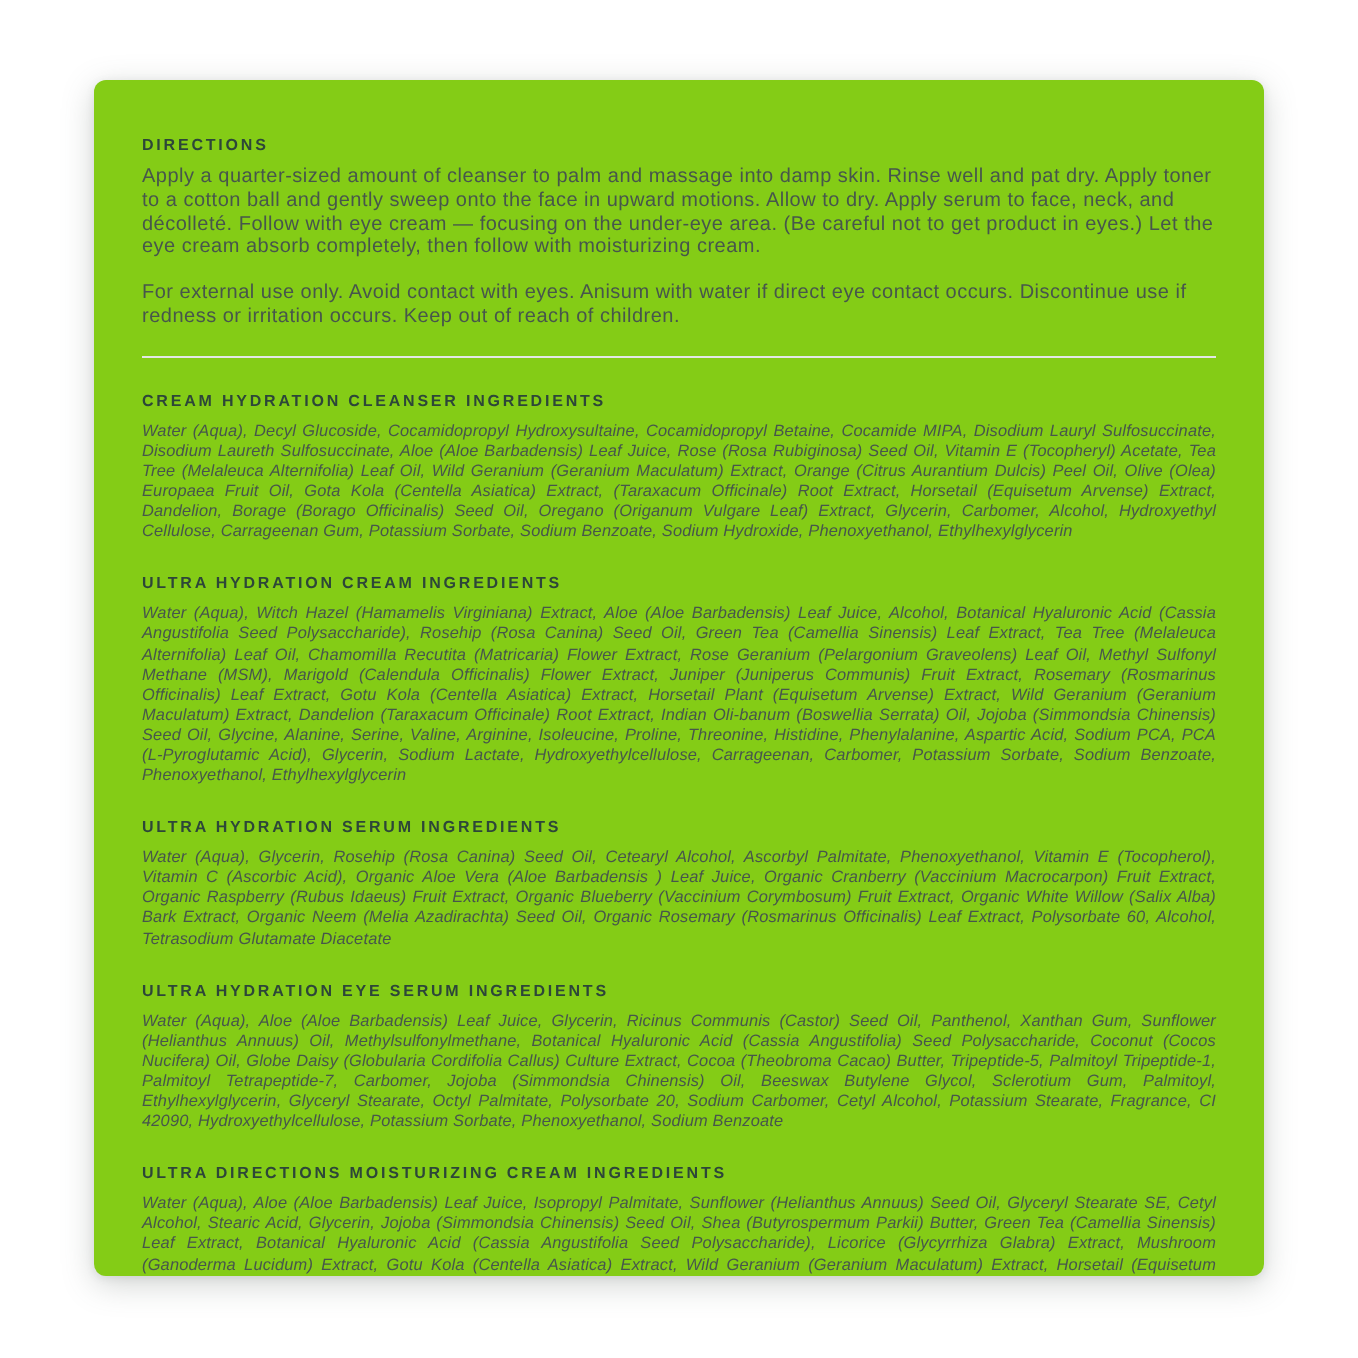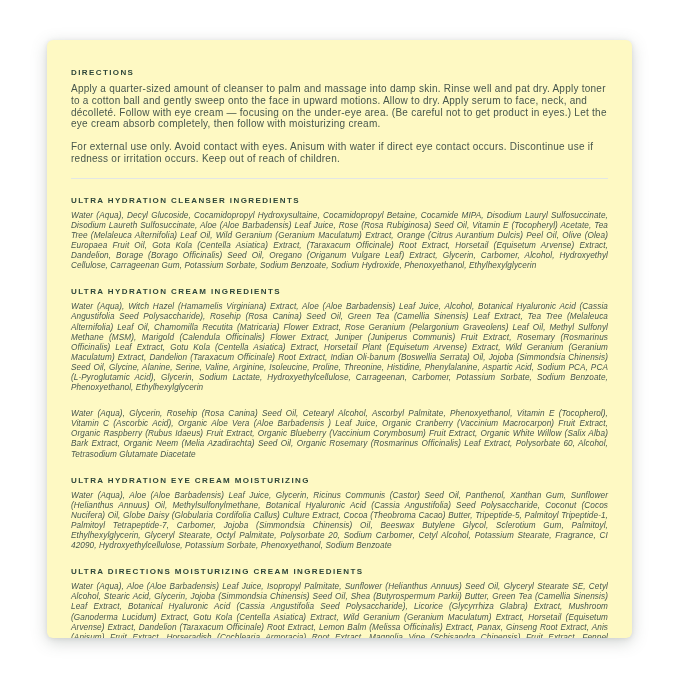--- a/index.html
+++ b/index.html
@@ -6,21 +6,21 @@
   html, body {
     width: 679px; height: 679px;
     background: #ffffff;
     font-family: "Liberation Sans", "DejaVu Sans", sans-serif;
     overflow: hidden;
   }
   .card {
     position: absolute;
     left: 47px; top: 40px;
     width: 585px; height: 598px;
-    background: #fef9c3;
+    background: #84cc16;
     border-radius: 6px;
     box-shadow: 0 4px 16px rgba(90, 100, 95, 0.28), 0 1px 4px rgba(90, 100, 95, 0.12);
     padding: 28px 24px 20px 24px;
     overflow: hidden;
   }
   .section-heading {
     font-size: 8px;
     font-weight: bold;
     letter-spacing: 1.4px;
     color: #2d4639;
@@ -58,35 +58,36 @@
 
   <div class="directions-section">
     <div class="section-heading">DIRECTIONS</div>
     <p class="directions-para">Apply a quarter-sized amount of cleanser to palm and massage into damp skin. Rinse well and pat dry. Apply toner to a cotton ball and gently sweep onto the face in upward motions. Allow to dry. Apply serum to face, neck, and décolleté. Follow with eye cream — focusing on the under-eye area. (Be careful not to get product in eyes.) Let the eye cream absorb completely, then follow with moisturizing cream.</p>
     <p class="directions-para">For external use only. Avoid contact with eyes. Anisum with water if direct eye contact occurs. Discontinue use if redness or irritation occurs. Keep out of reach of children.</p>
   </div>
 
   <hr class="divider">
 
   <div class="ingredients-section">
-    <div class="section-heading">ULTRA HYDRATION CLEANSER INGREDIENTS</div>
+    <div class="section-heading">CREAM HYDRATION CLEANSER INGREDIENTS</div>
     <p class="ingredients-body">Water (Aqua), Decyl Glucoside, Cocamidopropyl Hydroxysultaine, Cocamidopropyl Betaine, Cocamide MIPA, Disodium Lauryl Sulfosuccinate, Disodium Laureth Sulfosuccinate, Aloe (Aloe Barbadensis) Leaf Juice, Rose (Rosa Rubiginosa) Seed Oil, Vitamin E (Tocopheryl) Acetate, Tea Tree (Melaleuca Alternifolia) Leaf Oil, Wild Geranium (Geranium Maculatum) Extract, Orange (Citrus Aurantium Dulcis) Peel Oil, Olive (Olea) Europaea Fruit Oil, Gota Kola (Centella Asiatica) Extract, (Taraxacum Officinale) Root Extract, Horsetail (Equisetum Arvense) Extract, Dandelion, Borage (Borago Officinalis) Seed Oil, Oregano (Origanum Vulgare Leaf) Extract, Glycerin, Carbomer, Alcohol, Hydroxyethyl Cellulose, Carrageenan Gum, Potassium Sorbate, Sodium Benzoate, Sodium Hydroxide, Phenoxyethanol, Ethylhexylglycerin</p>
   </div>
 
   <div class="ingredients-section">
     <div class="section-heading">ULTRA HYDRATION CREAM INGREDIENTS</div>
     <p class="ingredients-body">Water (Aqua), Witch Hazel (Hamamelis Virginiana) Extract, Aloe (Aloe Barbadensis) Leaf Juice, Alcohol, Botanical Hyaluronic Acid (Cassia Angustifolia Seed Polysaccharide), Rosehip (Rosa Canina) Seed Oil, Green Tea (Camellia Sinensis) Leaf Extract, Tea Tree (Melaleuca Alternifolia) Leaf Oil, Chamomilla Recutita (Matricaria) Flower Extract, Rose Geranium (Pelargonium Graveolens) Leaf Oil, Methyl Sulfonyl Methane (MSM), Marigold (Calendula Officinalis) Flower Extract, Juniper (Juniperus Communis) Fruit Extract, Rosemary (Rosmarinus Officinalis) Leaf Extract, Gotu Kola (Centella Asiatica) Extract, Horsetail Plant (Equisetum Arvense) Extract, Wild Geranium (Geranium Maculatum) Extract, Dandelion (Taraxacum Officinale) Root Extract, Indian Oli-banum (Boswellia Serrata) Oil, Jojoba (Simmondsia Chinensis) Seed Oil, Glycine, Alanine, Serine, Valine, Arginine, Isoleucine, Proline, Threonine, Histidine, Phenylalanine, Aspartic Acid, Sodium PCA, PCA (L-Pyroglutamic Acid), Glycerin, Sodium Lactate, Hydroxyethylcellulose, Carrageenan, Carbomer, Potassium Sorbate, Sodium Benzoate, Phenoxyethanol, Ethylhexylglycerin</p>
   </div>
 
   <div class="ingredients-section">
+    <div class="section-heading">ULTRA HYDRATION SERUM INGREDIENTS</div>
     <p class="ingredients-body">Water (Aqua), Glycerin, Rosehip (Rosa Canina) Seed Oil, Cetearyl Alcohol, Ascorbyl Palmitate, Phenoxyethanol, Vitamin E (Tocopherol), Vitamin C (Ascorbic Acid), Organic Aloe Vera (Aloe Barbadensis ) Leaf Juice, Organic Cranberry (Vaccinium Macrocarpon) Fruit Extract, Organic Raspberry (Rubus Idaeus) Fruit Extract, Organic Blueberry (Vaccinium Corymbosum) Fruit Extract, Organic White Willow (Salix Alba) Bark Extract, Organic Neem (Melia Azadirachta) Seed Oil, Organic Rosemary (Rosmarinus Officinalis) Leaf Extract, Polysorbate 60, Alcohol, Tetrasodium Glutamate Diacetate</p>
   </div>
 
   <div class="ingredients-section">
-    <div class="section-heading">ULTRA HYDRATION EYE CREAM MOISTURIZING</div>
+    <div class="section-heading">ULTRA HYDRATION EYE SERUM INGREDIENTS</div>
     <p class="ingredients-body">Water (Aqua), Aloe (Aloe Barbadensis) Leaf Juice, Glycerin, Ricinus Communis (Castor) Seed Oil, Panthenol, Xanthan Gum, Sunflower (Helianthus Annuus) Oil, Methylsulfonylmethane, Botanical Hyaluronic Acid (Cassia Angustifolia) Seed Polysaccharide, Coconut (Cocos Nucifera) Oil, Globe Daisy (Globularia Cordifolia Callus) Culture Extract, Cocoa (Theobroma Cacao) Butter, Tripeptide-5, Palmitoyl Tripeptide-1, Palmitoyl Tetrapeptide-7, Carbomer, Jojoba (Simmondsia Chinensis) Oil, Beeswax Butylene Glycol, Sclerotium Gum, Palmitoyl, Ethylhexylglycerin, Glyceryl Stearate, Octyl Palmitate, Polysorbate 20, Sodium Carbomer, Cetyl Alcohol, Potassium Stearate, Fragrance, CI 42090, Hydroxyethylcellulose, Potassium Sorbate, Phenoxyethanol, Sodium Benzoate</p>
   </div>
 
   <div class="ingredients-section">
     <div class="section-heading">ULTRA DIRECTIONS MOISTURIZING CREAM INGREDIENTS</div>
     <p class="ingredients-body">Water (Aqua), Aloe (Aloe Barbadensis) Leaf Juice, Isopropyl Palmitate, Sunflower (Helianthus Annuus) Seed Oil, Glyceryl Stearate SE, Cetyl Alcohol, Stearic Acid, Glycerin, Jojoba (Simmondsia Chinensis) Seed Oil, Shea (Butyrospermum Parkii) Butter, Green Tea (Camellia Sinensis) Leaf Extract, Botanical Hyaluronic Acid (Cassia Angustifolia Seed Polysaccharide), Licorice (Glycyrrhiza Glabra) Extract, Mushroom (Ganoderma Lucidum) Extract, Gotu Kola (Centella Asiatica) Extract, Wild Geranium (Geranium Maculatum) Extract, Horsetail (Equisetum Arvense) Extract, Dandelion (Taraxacum Officinale) Root Extract, Lemon Balm (Melissa Officinalis) Extract, Panax, Ginseng Root Extract, Anis (Anisum) Fruit Extract, Horseradish (Cochlearia Armoracia) Root Extract, Magnolia Vine (Schisandra Chinensis) Fruit Extract, Fennel (Foeniculum Vulgare) Fruit Extract, Xanthan Gum, Panthenol, Vitamin E Acetate (Tocopherol Acetate), Hydroxyethylcellulose, Ethanol, Ethylhexylglycerin, Phenoxyethanol</p>
   </div>
 
 </div>
 

